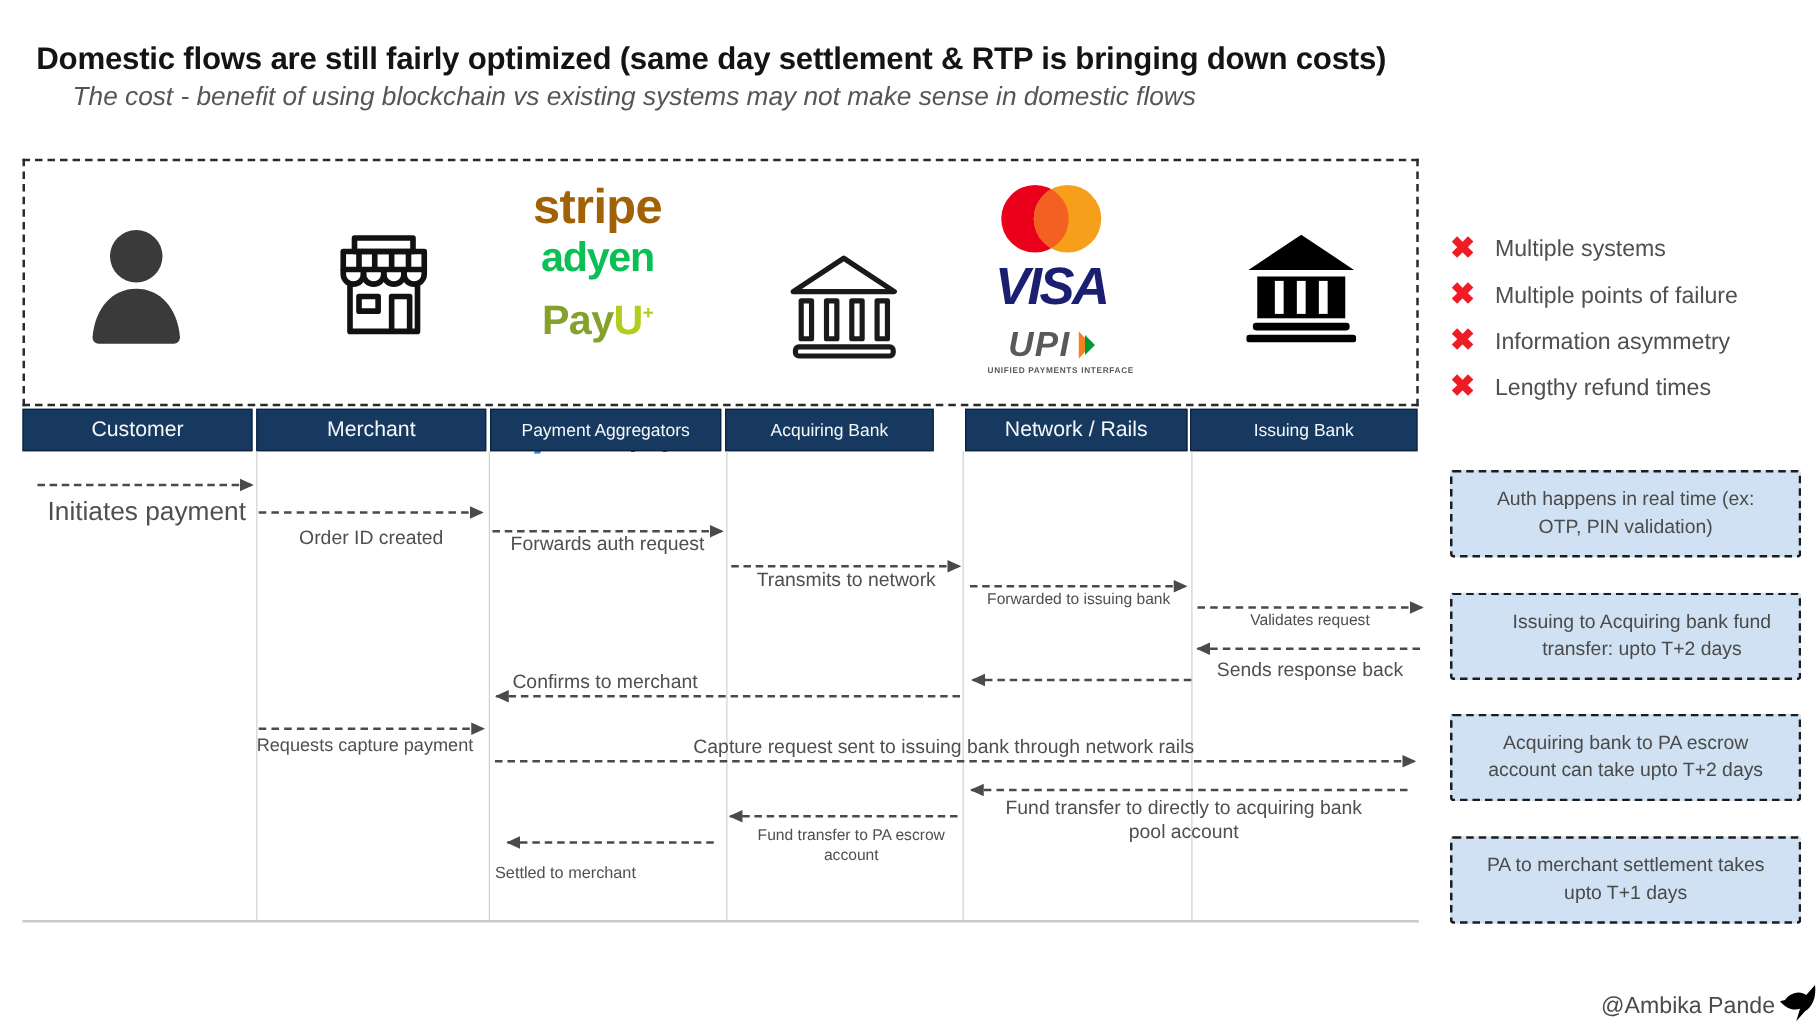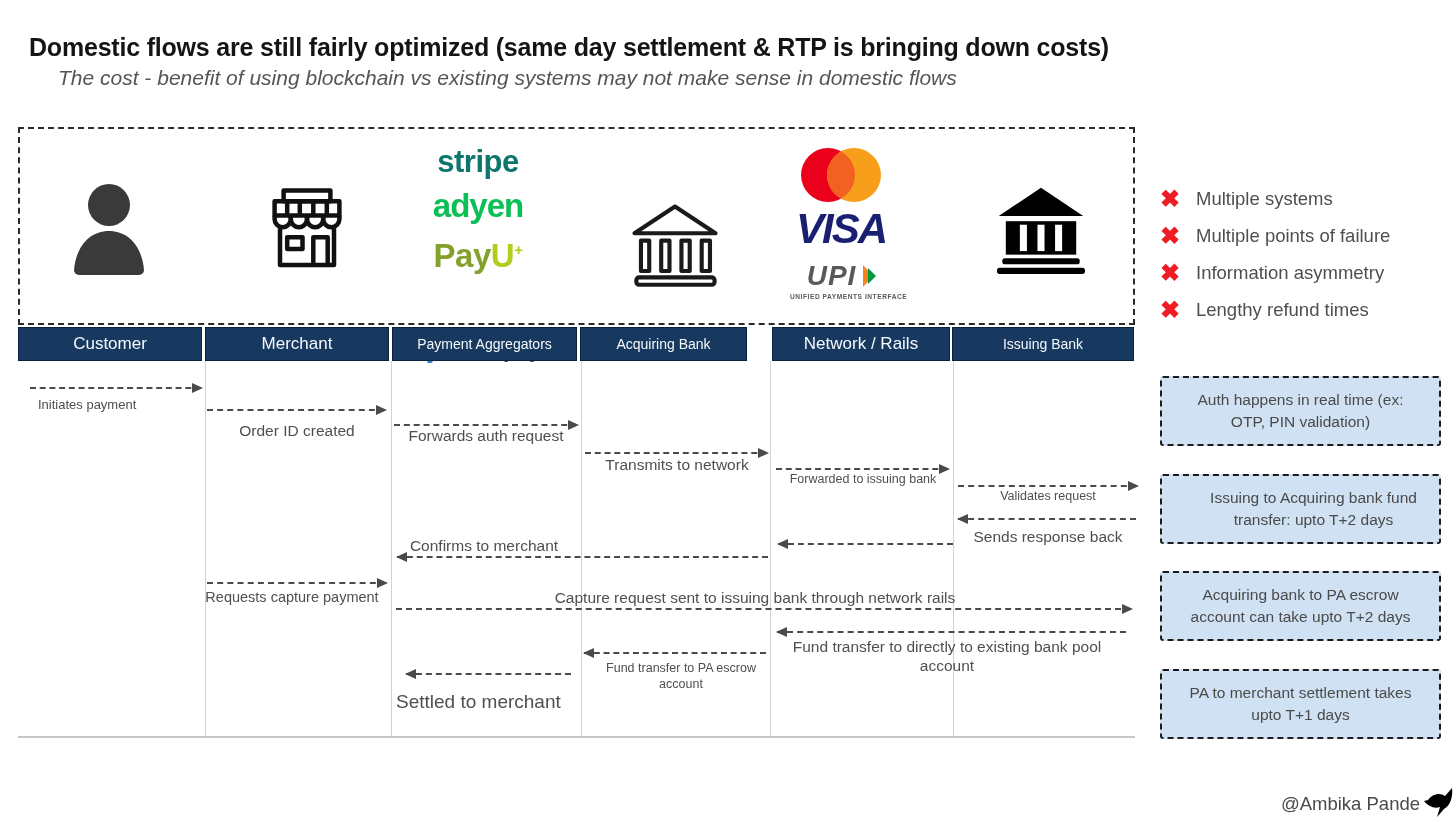--- a/index.html
+++ b/index.html
@@ -7,21 +7,21 @@
     --arrow:#4a4a4a; --label:#4f4f4f; --cross:#ee1c24; --line:#d2d2d2;
   }
   *{box-sizing:border-box; margin:0; padding:0;}
   body{background:#ffffff; font-family:"Liberation Sans", sans-serif;}
   .canvas{position:relative; width:1456px; height:822px; background:#fff; overflow:hidden;border-radius:11px;}
   .title{position:absolute; left:29px; top:33px; font-size:25px; font-weight:bold; color:#141414; letter-spacing:-0.2px;}
   .subtitle{position:absolute; left:29px; top:66px; font-size:21px; font-style:italic; color:#555;margin-left:29px; }
   .topbox{position:absolute; left:18px; top:127px; width:1117px; height:198px; border:2px dashed #2a2a2a; background:#fff;}
   .abs{position:absolute;}
   .logo-text{position:absolute; text-align:center;}
-  .stripe{left:413px; top:144px; width:130px; font-size:31px; font-weight:bold; color:#0f766e; letter-spacing:-0.5px;}
+  .stripe{left:413px; top:144px; width:130px; font-size:39px; font-weight:bold; color:#a16207; letter-spacing:-0.5px;}
   .adyen{left:413px; top:187px; width:130px; font-size:33px; font-weight:bold; color:#0abf53; letter-spacing:-1px;}
   .payu{left:413px; top:237px; width:130px; font-size:33px; color:#83a12b; font-weight:600; letter-spacing:-0.5px;}
   .payu .u{color:#b2ce1d; font-weight:bold;}
   .payu .plus{color:#b2ce1d; font-weight:bold; font-size:15px; vertical-align:super;}
   .razorpay{left:405px; top:288px; width:160px; font-size:23px; font-weight:bold; font-style:italic; color:#404040; letter-spacing:-0.5px; display:flex; align-items:center; justify-content:center; gap:2px;margin-top:48px;}
   .visa{left:787px; top:205px; width:108px; font-size:42px; font-weight:bold; font-style:italic; color:#1a1f71; letter-spacing:-2px; text-align:center;}
   .upi{left:790px; top:260px; width:104px; text-align:center; color:#58595b;}
   .upi-row{display:flex; align-items:center; justify-content:center; gap:3px;}
   .upi-text{font-size:28px; font-weight:bold; font-style:italic; letter-spacing:1px;}
   .upi-caption{font-size:6.6px; font-weight:bold; letter-spacing:0.55px; margin-top:1px; white-space:nowrap;}
@@ -162,21 +162,21 @@
 
   <div id="seq">
       <div class="lifeline" style="left: 205px; top: 361px; height: 375px;"></div>
       <div class="lifeline" style="left: 391px; top: 361px; height: 375px;"></div>
       <div class="lifeline" style="left: 581px; top: 361px; height: 375px;"></div>
       <div class="lifeline" style="left: 770px; top: 361px; height: 375px;"></div>
       <div class="lifeline" style="left: 953px; top: 361px; height: 375px;"></div>
       <div class="baseline" style="left: 18px; top: 736px; width: 1117px;"></div>
       <div class="flow-line" style="left: 30px; top: 387px; width: 171px;"></div>
       <div class="head r" style="left: 192px; top: 383px;"></div>
-      <div class="flow-label" style="left: 38px; top: 397px; width: 170px; font-size: 13px; text-align: left;">Initiates payment</div>
+      <div class="flow-label" style="left: 38px; top: 397px; width: 170px; font-size: 21px; text-align: left;">Initiates payment</div>
       <div class="flow-line" style="left: 207px; top: 409px; width: 178px;"></div>
       <div class="head r" style="left: 376px; top: 405px;"></div>
       <div class="flow-label" style="left: 212px; top: 421px; width: 170px; font-size: 15.5px; text-align: center;">Order ID created</div>
       <div class="flow-line" style="left: 394px; top: 424px; width: 183px;"></div>
       <div class="head r" style="left: 568px; top: 420px;"></div>
       <div class="flow-label" style="left: 396px; top: 426px; width: 180px; font-size: 15.5px; text-align: center;">Forwards auth request</div>
       <div class="flow-line" style="left: 585px; top: 452px; width: 182px;"></div>
       <div class="head r" style="left: 758px; top: 448px;"></div>
       <div class="flow-label" style="left: 587px; top: 455px; width: 180px; font-size: 15.5px; text-align: center;">Transmits to network</div>
       <div class="flow-line" style="left: 776px; top: 468px; width: 172px;"></div>
@@ -194,27 +194,27 @@
       <div class="head l" style="left: 396px; top: 552px;"></div>
       <div class="flow-label" style="left: 394px; top: 536px; width: 180px; font-size: 15.5px; text-align: center;">Confirms to merchant</div>
       <div class="flow-line" style="left: 207px; top: 582px; width: 179px;"></div>
       <div class="head r" style="left: 377px; top: 578px;"></div>
       <div class="flow-label" style="left: 196px; top: 588px; width: 192px; font-size: 14.5px; text-align: center;">Requests capture payment</div>
       <div class="flow-line" style="left: 396px; top: 608px; width: 735px;"></div>
       <div class="head r" style="left: 1122px; top: 604px;"></div>
       <div class="flow-label" style="left: 455px; top: 588px; width: 600px; font-size: 15.5px; text-align: center;">Capture request sent to issuing bank through network rails</div>
       <div class="flow-line" style="left: 777px; top: 631px; width: 349px;"></div>
       <div class="head l" style="left: 776px; top: 627px;"></div>
-      <div class="flow-label" style="left: 788px; top: 637px; width: 318px; font-size: 15.5px; text-align: center;">Fund transfer to directly to existing bank pool account</div>
+      <div class="flow-label" style="left: 788px; top: 637px; width: 318px; font-size: 15.5px; text-align: center;">Fund transfer to directly to acquiring bank pool account</div>
       <div class="flow-line" style="left: 584px; top: 652px; width: 182px;"></div>
       <div class="head l" style="left: 583px; top: 648px;"></div>
       <div class="flow-label" style="left: 597px; top: 661px; width: 168px; font-size: 12.5px; text-align: center;">Fund transfer to PA escrow account</div>
       <div class="flow-line" style="left: 406px; top: 673px; width: 165px;"></div>
       <div class="head l" style="left: 405px; top: 669px;"></div>
-      <div class="flow-label" style="left: 396px; top: 690px; width: 180px; font-size: 19px; text-align: left;">Settled to merchant</div>
+      <div class="flow-label" style="left: 396px; top: 690px; width: 180px; font-size: 13px; text-align: left;">Settled to merchant</div>
     </div>
 
   <div id="callouts">
       <div class="callout" style="top: 376px;">Auth happens in real time (ex: OTP, PIN validation)</div>
       <div class="callout" style="top: 474px; padding-left: 44px;">Issuing to Acquiring bank fund transfer: upto T+2 days</div>
       <div class="callout" style="top: 571px;">Acquiring bank to PA escrow account can take upto T+2 days</div>
       <div class="callout" style="top: 669px;">PA to merchant settlement takes upto T+1 days</div>
     </div>
 
   <div class="attribution">@Ambika Pande</div>

